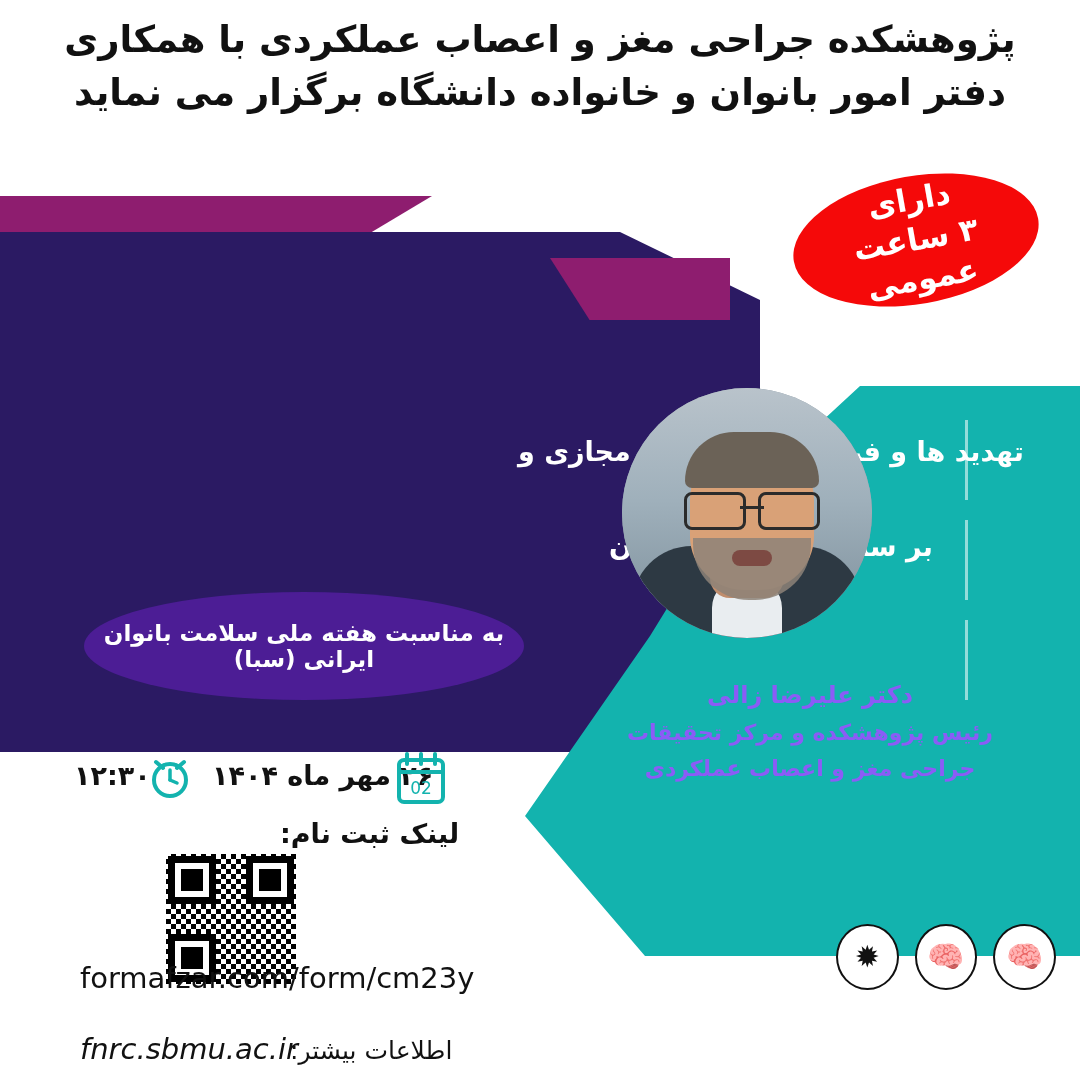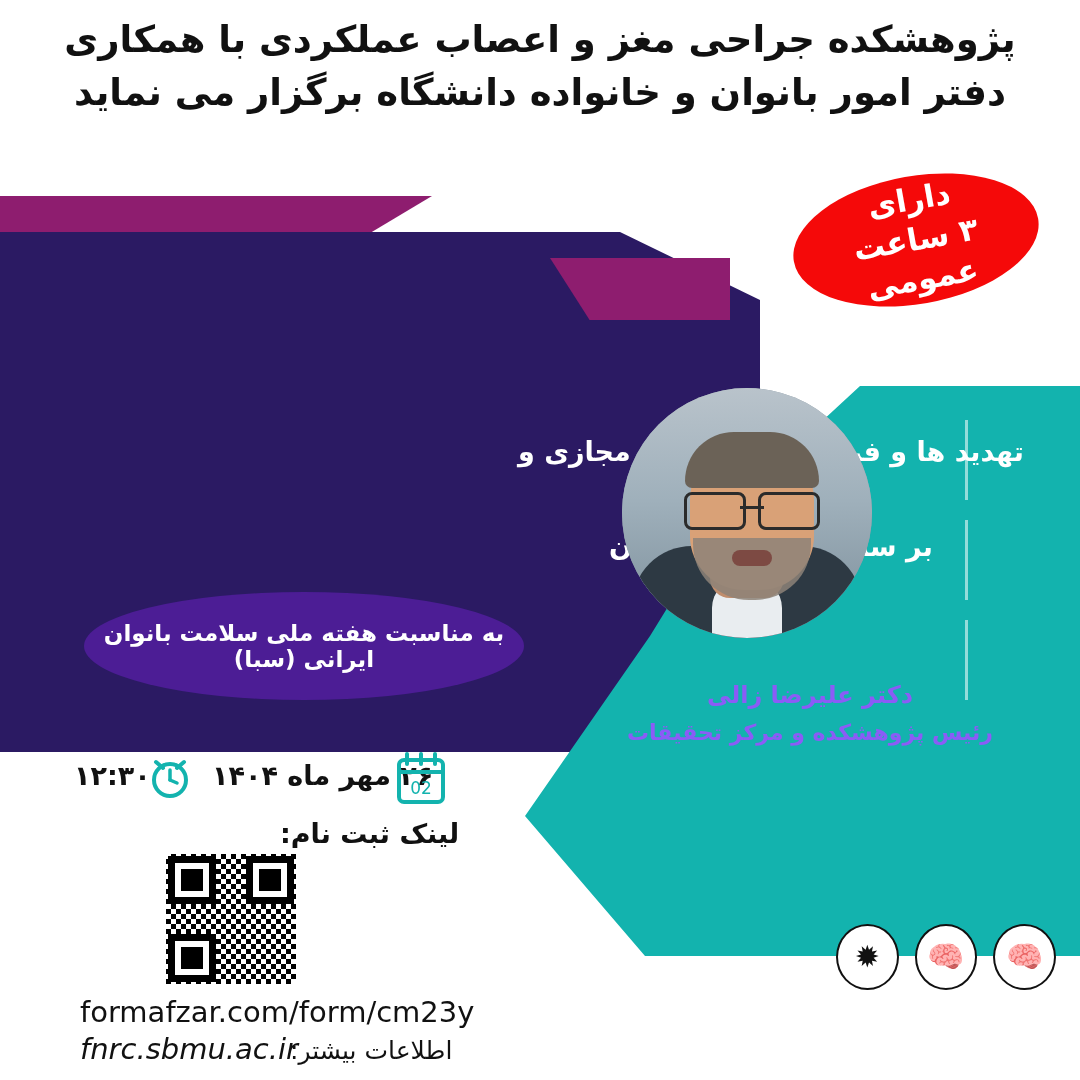--- a/index.html
+++ b/index.html
@@ -303,21 +303,21 @@
   .qr .eye i {
     position: absolute; inset: 6px; background: #000; display: block;
   }
   .qr .eye.tl { left: 2px; top: 2px; }
   .qr .eye.tr { right: 2px; top: 2px; }
   .qr .eye.bl { left: 2px; bottom: 2px; }
 
   .link-form {
     position: absolute;
     left: 80px;
-    top: 995px;
+    top: 961px;
     font-size: 29px;
     color: #111111;
     direction: ltr;
   }
   .link-site {
     position: absolute;
     left: 80px;
     top: 1032px;
     font-size: 29px;
     color: #111111;
@@ -401,20 +401,21 @@
     <div class="glasses">
       <span class="lens l"></span>
       <span class="bridge"></span>
       <span class="lens r"></span>
     </div>
   </div>
 
   <div class="speaker-block">
     <div class="name">دکتر علیرضا زالی</div>
     <div>رئیس پژوهشکده و مرکز تحقیقات</div>
+    <div>جراحی مغز و اعصاب عملکردی</div>
   </div>
 
   <div class="time-text">۱۲:۳۰</div>
 
   <svg class="clock-icon" viewBox="0 0 48 48">
     <circle cx="24" cy="26" r="16" fill="none" stroke="#13b3ae" stroke-width="4"></circle>
     <line x1="24" y1="26" x2="24" y2="16" stroke="#13b3ae" stroke-width="3.5" stroke-linecap="round"></line>
     <line x1="24" y1="26" x2="31" y2="29" stroke="#13b3ae" stroke-width="3.5" stroke-linecap="round"></line>
     <line x1="10" y1="8" x2="17" y2="14" stroke="#13b3ae" stroke-width="4" stroke-linecap="round"></line>
     <line x1="38" y1="8" x2="31" y2="14" stroke="#13b3ae" stroke-width="4" stroke-linecap="round"></line>

